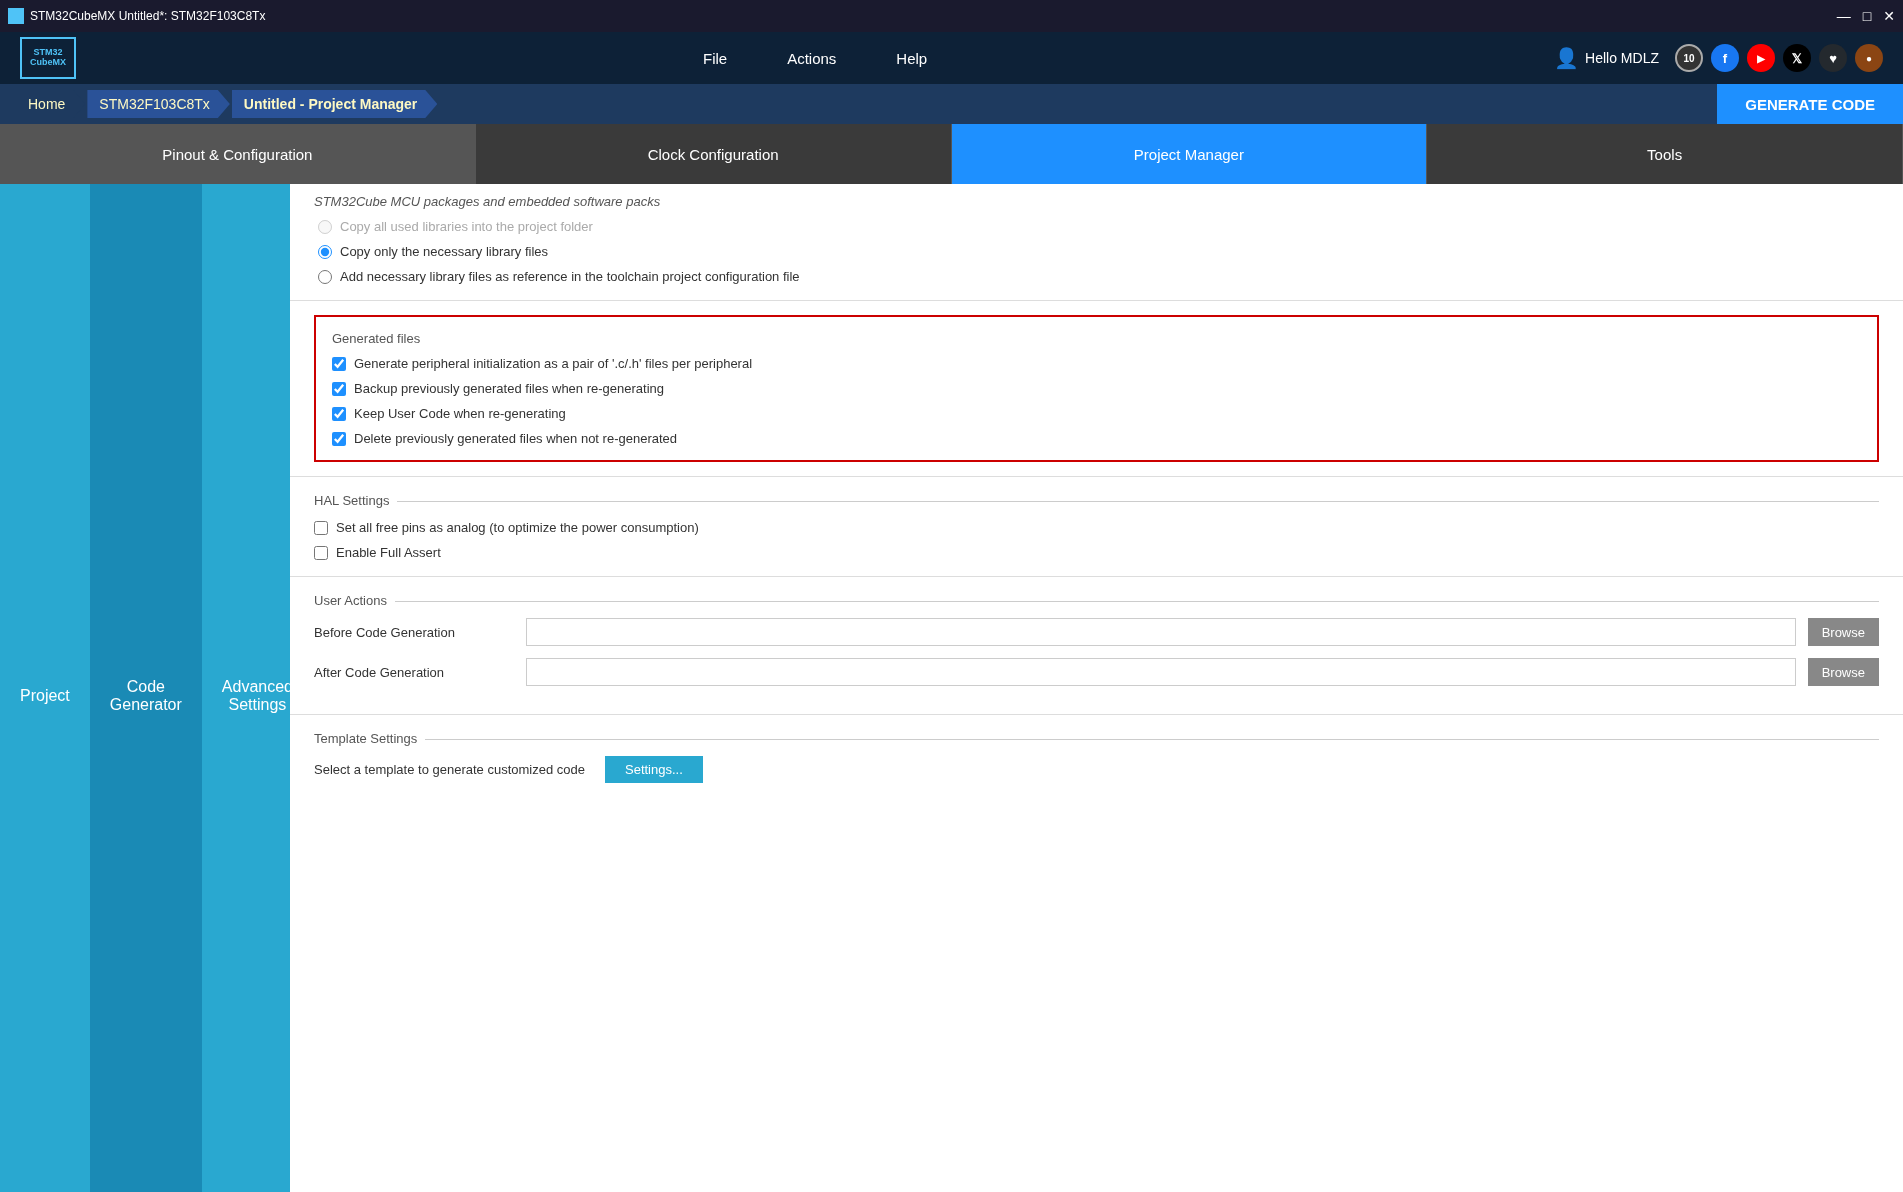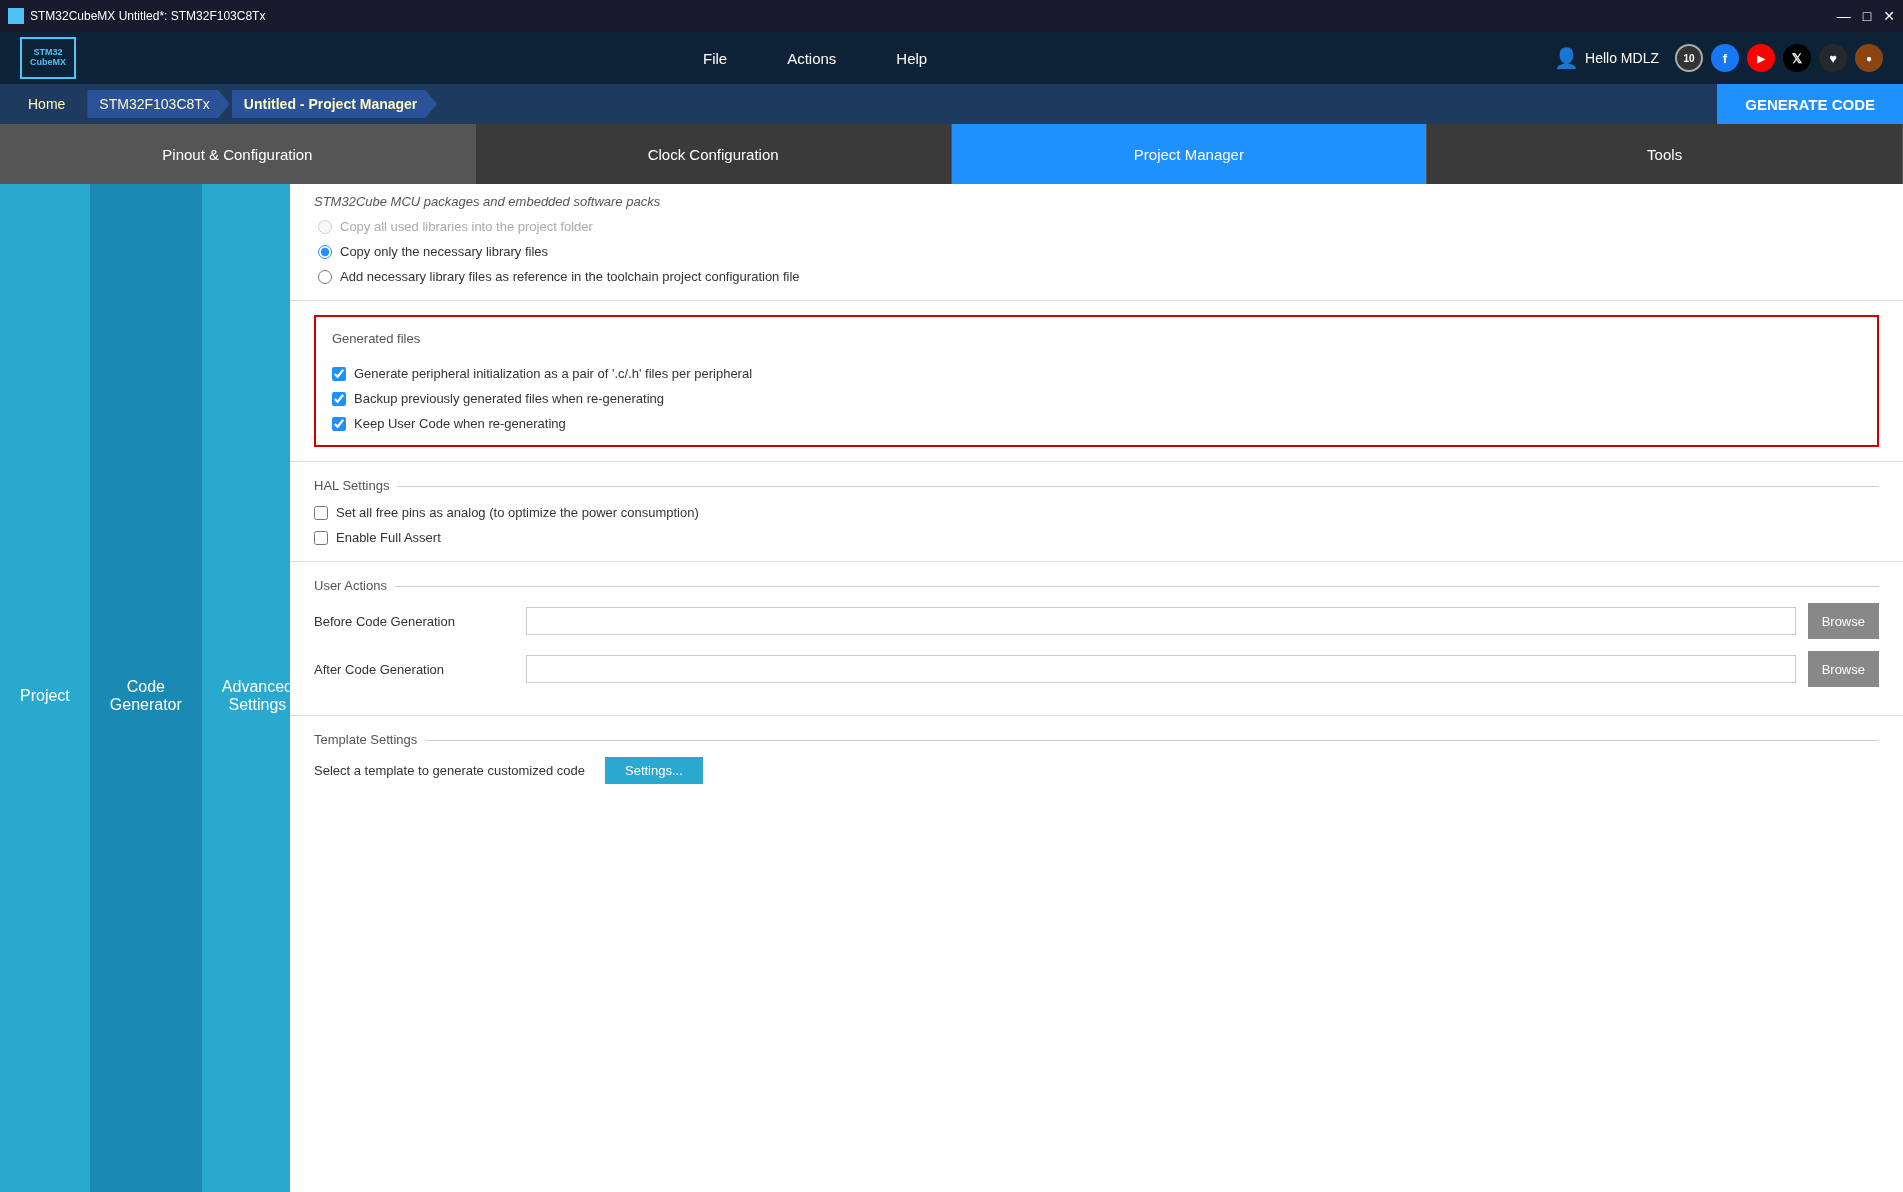--- a/index.html
+++ b/index.html
@@ -179,21 +179,21 @@
       border: 1px solid #ccc;
       background: white;
       padding: 0 6px;
       font-size: 13px;
     }
     .browse-btn {
       background: #888;
       color: white;
       border: none;
       padding: 4px 14px;
-      height: 36px;
+      height: 28px;
       cursor: pointer;
       font-size: 13px;
       min-width: 70px;
     }
 
     
     .template-section { padding: 16px 24px; }
     .template-row { display: flex; align-items: center; gap: 20px; }
     .template-label { font-size: 13px; color: #333; }
     .settings-btn {
@@ -307,32 +307,36 @@
           <input type="radio" name="mcu-lib" style="">
           <span>Add necessary library files as reference in the toolchain project configuration file</span>
         </label>
       </div>
     </div>
 
     <hr class="divider">
 
     <div style="padding: 14px 24px 14px 4px;">
       <div style="border: 2px solid #cc0000; padding: 14px 16px; margin-left: 20px;">
-        <div style="font-size:13px;color:#555;margin-bottom:20px;">Generated files</div>
+        <div style="font-size:13px;color:#555;margin-bottom:10px;">Generated files</div>
         <div class="checkbox-item">
           <input type="checkbox" checked="" style="">
           <span>Generate peripheral initialization as a pair of '.c/.h' files per peripheral</span>
         </div>
         <div class="checkbox-item">
           <input type="checkbox" checked="" style="">
           <span>Backup previously generated files when re-generating</span>
         </div>
         <div class="checkbox-item">
           <input type="checkbox" checked="" style="">
           <span>Keep User Code when re-generating</span>
+        </div>
+        <div class="checkbox-item">
+          <input type="checkbox" checked="" style="">
+          <span>Delete previously generated files when not re-generated</span>
         </div>
       </div>
     </div>
 
     <hr class="divider">
 
     <div class="hal-section">
       <div class="section-label">
         <span>HAL Settings</span>
       </div>

